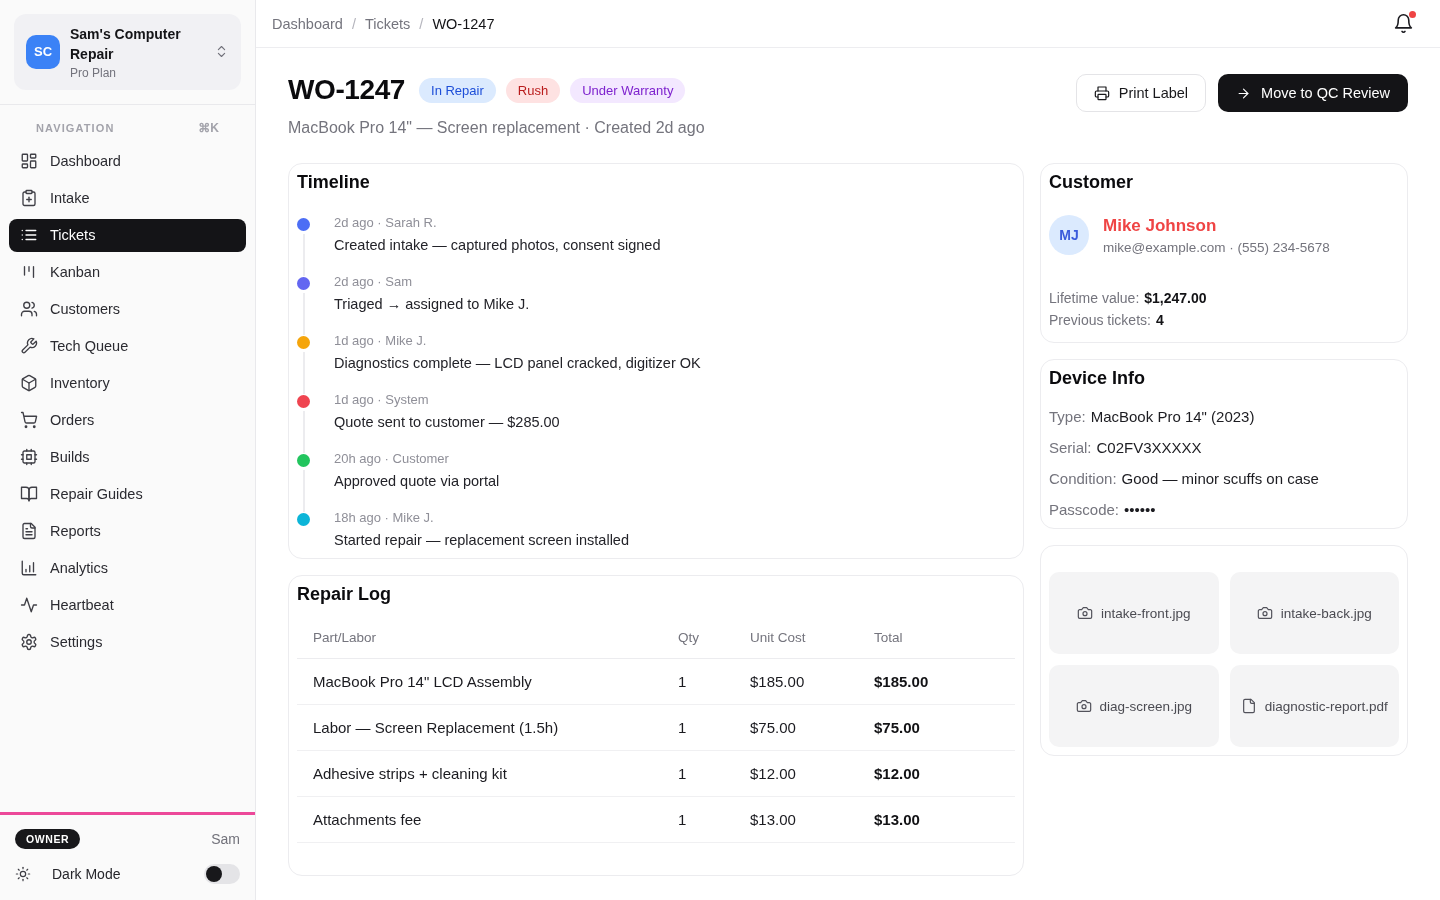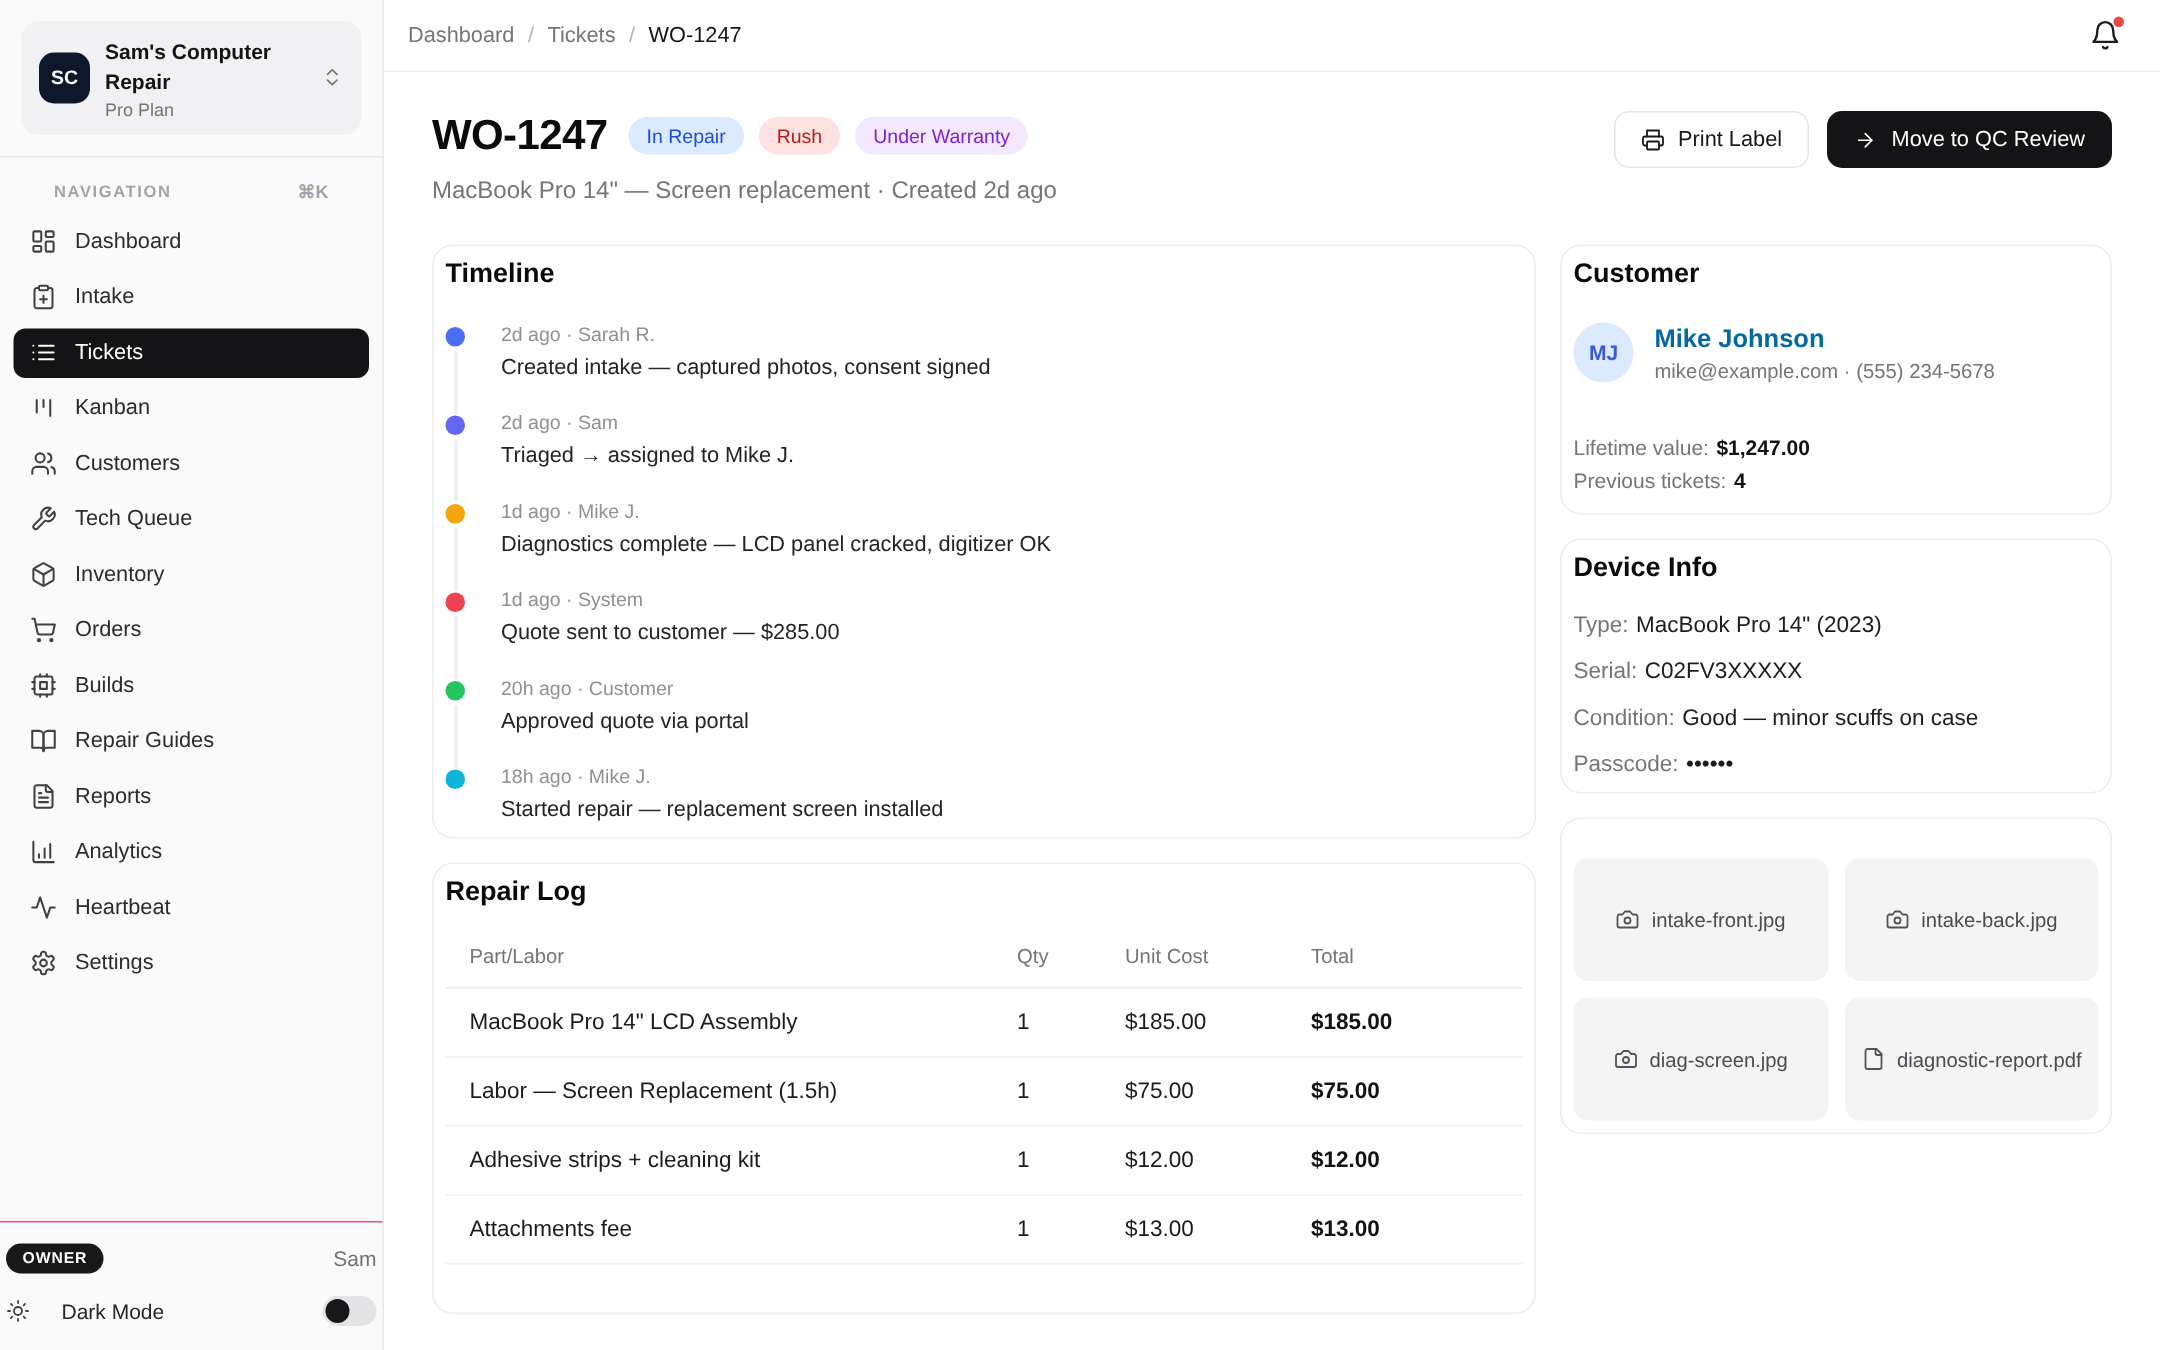--- a/index.html
+++ b/index.html
@@ -10,39 +10,39 @@
   }
   .ic { display:inline-flex; }
   .ic svg { width:100%; height:100%; display:block; }
 
   
   .sidebar { position:fixed; left:0; top:0; width:256px; height:900px;
     background:#fafafa; border-right:1px solid #e9e9ec; display:flex; flex-direction:column; }
   .sidebar-head { padding:14px; border-bottom:1px solid #e9e9ec; }
   .org-card { background:#f1f1f4; border-radius:12px; padding:10px 12px;
     display:flex; align-items:center; gap:10px; cursor:pointer; }
-  .org-avatar { width:34px; height:34px; border-radius:10px; background:#0f172a; color:#fff;
+  .org-avatar { width:34px; height:34px; border-radius:10px; background:#3b82f6; color:#fff;
     font-weight:700; font-size:13px; display:flex; align-items:center; justify-content:center; flex:none; }
   .org-text { min-width:0; }
   .org-name { font-size:14px; font-weight:700; line-height:1.45; color:#141417; }
   .org-plan { font-size:12px; color:#73737c; margin-top:1px; }
   .org-chevron { margin-left:auto; width:15px; height:15px; color:#71717a; flex:none; }
 
   .nav-heading { display:flex; justify-content:space-between; align-items:center;
     padding:16px 36px 10px; font-size:11px; font-weight:700; letter-spacing:1.1px; color:#a3a3ab; }
   .shortcut { font-size:12px; font-weight:600; letter-spacing:0; color:#a3a3ab; }
 
   .nav { padding:0 9px; }
   .nav-item { display:flex; align-items:center; gap:12px; height:33px; padding:0 11px;
     border-radius:8px; font-size:14.5px; color:#2b2b31; margin-bottom:4px; cursor:pointer; }
   .nav-item .ic { width:18px; height:18px; color:#3f3f46; flex:none; }
   .nav-item.active { background:#141417; color:#fff; font-weight:500; }
   .nav-item.active .ic { color:#fff; }
 
-  .sidebar-footer { margin-top:auto; border-top:1px solid #ec4899; padding:14px 4px 16px; }
+  .sidebar-footer { margin-top:auto; border-top:3px solid #ec4899; padding:14px 15px 16px; }
   .owner-row { display:flex; align-items:center; justify-content:space-between; }
   .owner-badge { background:#18181b; color:#fff; font-size:10.5px; font-weight:700;
     letter-spacing:.6px; padding:4px 11px; border-radius:999px; }
   .owner-name { color:#71717a; font-size:14px; }
   .dm-row { display:flex; align-items:center; gap:21px; margin-top:15px; }
   .dm-row .ic { width:16px; height:16px; color:#3f3f46; }
   .dm-label { font-size:14px; color:#26262b; }
   .toggle { margin-left:auto; width:36px; height:20px; border-radius:999px; background:#e4e4e7;
     position:relative; cursor:pointer; }
   .knob { position:absolute; left:2px; top:2px; width:16px; height:16px; border-radius:50%; background:#18181b; }
@@ -96,21 +96,21 @@
   .rtable { margin-top:12px; min-height:250px; }
   .rrow { display:grid; grid-template-columns:365px 72px 124px 1fr; align-items:center; padding:0 16px; }
   .rhead { height:42px; color:#74747d; font-size:13.5px; border-bottom:1px solid #ececef; }
   .rbody .rrow { height:46px; font-size:15px; color:#1b1b20; border-bottom:1px solid #f0f0f2; }
   .cell-total { font-weight:700; color:#121215; }
 
   
   .cust-row { display:flex; gap:14px; margin-top:22px; align-items:center; }
   .avatar { width:40px; height:40px; border-radius:50%; background:#dbeafe; color:#3b5bdb;
     font-weight:700; font-size:14px; display:flex; align-items:center; justify-content:center; flex:none; }
-  .cust-name { font-size:17px; font-weight:700; color:#0369a1; }
+  .cust-name { font-size:17px; font-weight:700; color:#ef4444; }
   .cust-contact { font-size:13.5px; color:#74747d; margin-top:4px; }
   .cust-stats { margin-top:35px; }
   .stat-line { font-size:14px; color:#74747d; margin-bottom:6px; }
   .stat-value { margin-left:5px; font-weight:700; color:#131316; }
 
   
   .dev-rows { margin-top:19px; }
   .dev-row { font-size:15px; color:#74747d; margin-bottom:14px; }
   .dev-row:last-child { margin-bottom:2px; }
   .dev-value { margin-left:5px; color:#1c1c21; }

